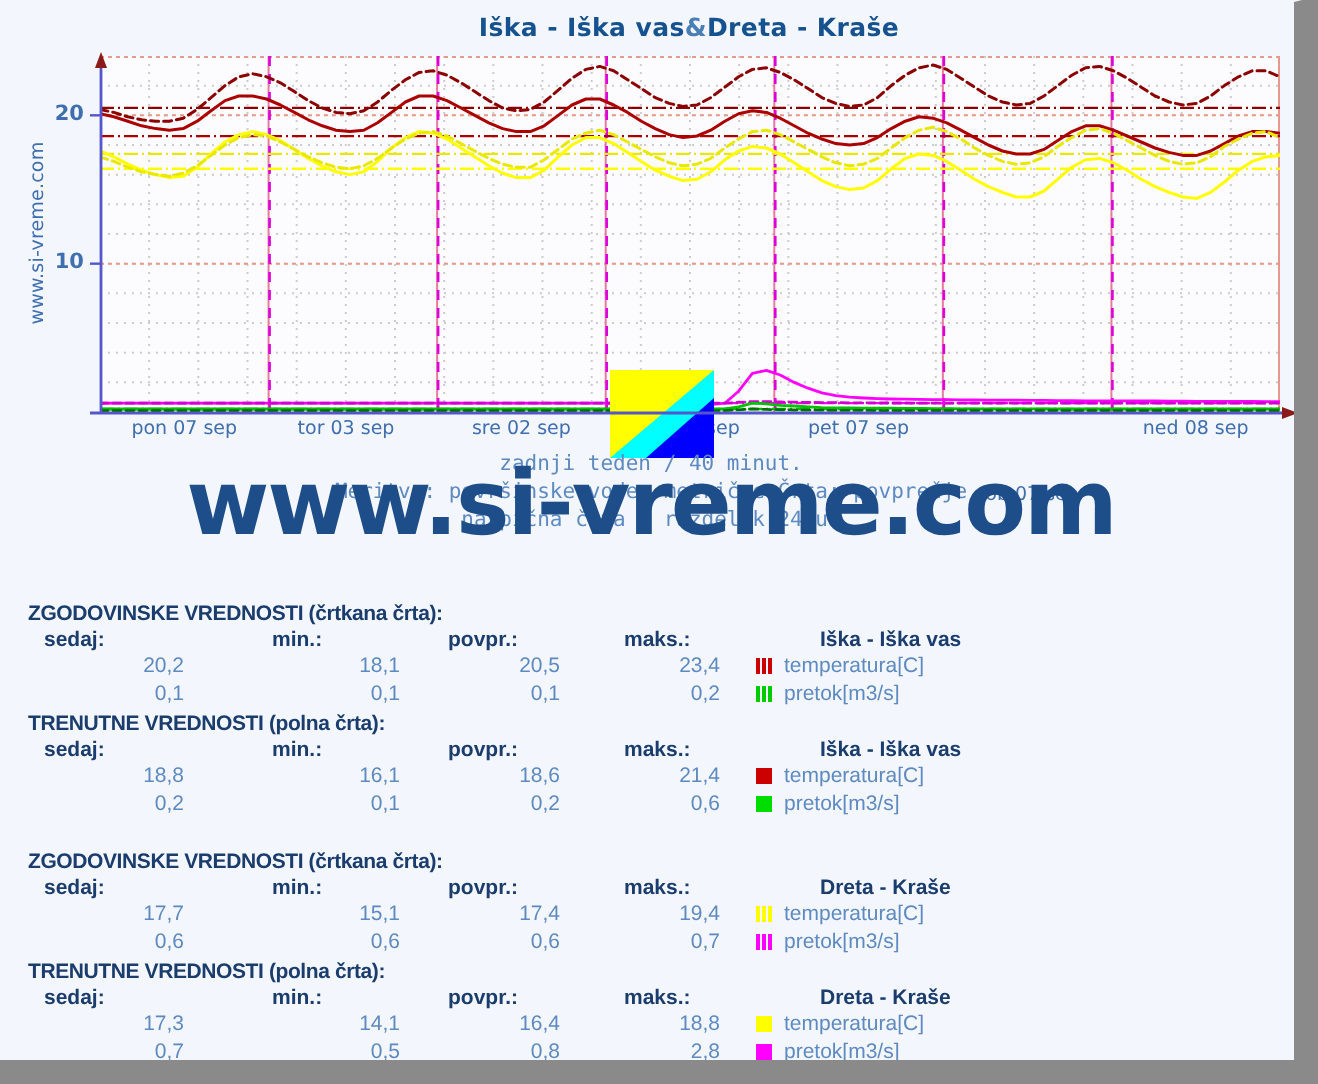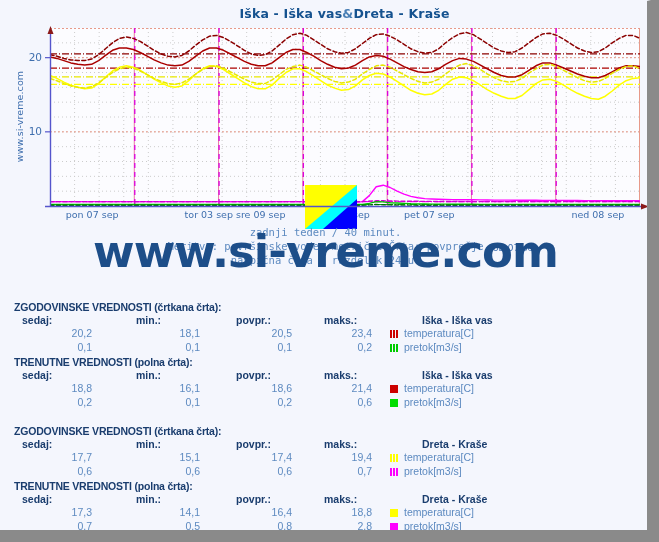--- a/index.html
+++ b/index.html
@@ -63,20 +63,21 @@
   }
   #plot-svg { position: absolute; left: 0; top: 0; }
 
   .ytick-label {
     position: absolute;
     font-family: "DejaVu Sans", sans-serif;
     font-size: 10.5px;
     color: #3f6fae;
     text-align: right;
     width: 28px;
+    font-weight: bold;
   }
   .xtick-label {
     position: absolute;
     top: 208px;
     font-family: "DejaVu Sans", sans-serif;
     font-size: 9.5px;
     color: #3f6fae;
     text-align: center;
     width: 80px;
   }
@@ -123,21 +124,21 @@
     font-size: 10.5px;
     line-height: 13.2px;
     white-space: pre;
   }
   .sect-title { color: #1a3d6e; font-weight: bold; letter-spacing: -0.2px;}
   .hdr { color: #1a3d6e; font-weight: bold; }
   .val { color: #5d8ac0; }
   .row { display: block; height: 13.2px; }
   .c-now   { display: inline-block; width: 78px; text-align: right; }
   .c-min   { display: inline-block; width: 80px; text-align: right; margin-left: 28px; }
-  .c-avg   { display: inline-block; width: 80px; text-align: right; margin-left: 12px; }
+  .c-avg   { display: inline-block; width: 80px; text-align: right; }
   .c-max   { display: inline-block; width: 80px; text-align: right; }
   .c-gap   { display: inline-block; width: 18px; }
   .c-name  { display: inline-block; }
   .hdr .c-now, .hdr .c-min, .hdr .c-avg, .hdr .c-max { text-align: left; padding-left: 8px;}
   .hdr .c-now { width: 78px; }
   .swatch {
     display: inline-block;
     width: 8px; height: 8px;
     vertical-align: -1px;
     margin-right: 6px;
@@ -226,22 +227,22 @@
         <polyline points="0.0,50.4 6.9,52.7 13.9,55.6 20.8,57.9 27.8,59.3 34.7,60.1 41.6,58.6 48.6,54.9 55.5,49.7 62.5,44.5 69.4,40.8 76.4,39.3 83.3,40.0 90.2,43.0 97.2,46.7 104.1,50.4 111.1,53.4 118.0,55.6 124.9,56.4 131.9,54.9 138.8,51.2 145.8,46.0 152.7,41.5 159.6,38.6 166.6,37.8 173.5,40.0 180.5,43.8 187.4,47.5 194.4,51.2 201.3,54.1 208.2,55.6 215.2,55.6 222.1,51.9 229.1,46.7 236.0,41.5 242.9,38.6 249.9,37.1 256.8,39.3 263.8,43.0 270.7,46.7 277.6,50.4 284.6,53.4 291.5,54.9 298.5,54.1 305.4,51.2 312.4,46.0 319.3,41.5 326.2,37.8 333.2,37.1 340.1,39.3 347.1,43.0 354.0,46.7 360.9,50.4 367.9,53.4 374.8,54.9 381.8,54.1 388.7,51.2 395.6,46.0 402.6,40.8 409.5,37.1 416.5,35.6 423.4,37.8 430.4,41.5 437.3,46.0 444.2,49.7 451.2,52.7 458.1,54.1 465.1,53.4 472.0,50.4 478.9,45.2 485.9,40.8 492.8,37.1 499.8,36.3 506.7,38.6 513.6,42.3 520.6,46.0 527.5,49.7 534.5,52.7 541.4,54.1 548.4,53.4 555.3,50.4 562.2,45.2 569.2,41.5 576.1,38.6 583.1,37.8 590.0,40.8" fill="none" stroke="#e8e800" stroke-width="1.5" stroke-linejoin="round" stroke-linecap="round" stroke-dasharray="4,2.5"></polyline>
       </svg>
   </div>
 
   <div id="yticks-holder">
       <div class="ytick-label" style="left: 14px; top: 123.833px;">10</div>
       <div class="ytick-label" style="left: 14px; top: 49.6667px;">20</div>
     </div>
   <div id="xticks-holder">
       <div class="xtick-label" style="left: 52.1429px;">pon 07 sep</div>
-      <div class="xtick-label" style="left: 153px; text-align: right;">tor 03 sep</div>
-      <div class="xtick-label" style="left: 220.714px;">sre 09 sep</div>
+      <div class="xtick-label" style="left: 133px;">tor 03 sep</div>
+      <div class="xtick-label" style="left: 220.714px;">sre 02 sep</div>
       <div class="xtick-label" style="left: 305px;">čet 05 sep</div>
       <div class="xtick-label" style="left: 389.286px;">pet 07 sep</div>
       <div class="xtick-label" style="left: 473.571px; margin-top: 33px;">sob 07 sep</div>
       <div class="xtick-label" style="left: 557.857px;">ned 08 sep</div>
     </div>
 
   <svg id="flag-logo" viewBox="0 0 52 44">
     <rect x="0" y="0" width="52" height="44" fill="#ffff00"></rect>
     <polygon points="52,0 52,44 0,44" fill="#00ffff"></polygon>
     <polygon points="52,14 52,44 18,44" fill="#0000ff"></polygon>

